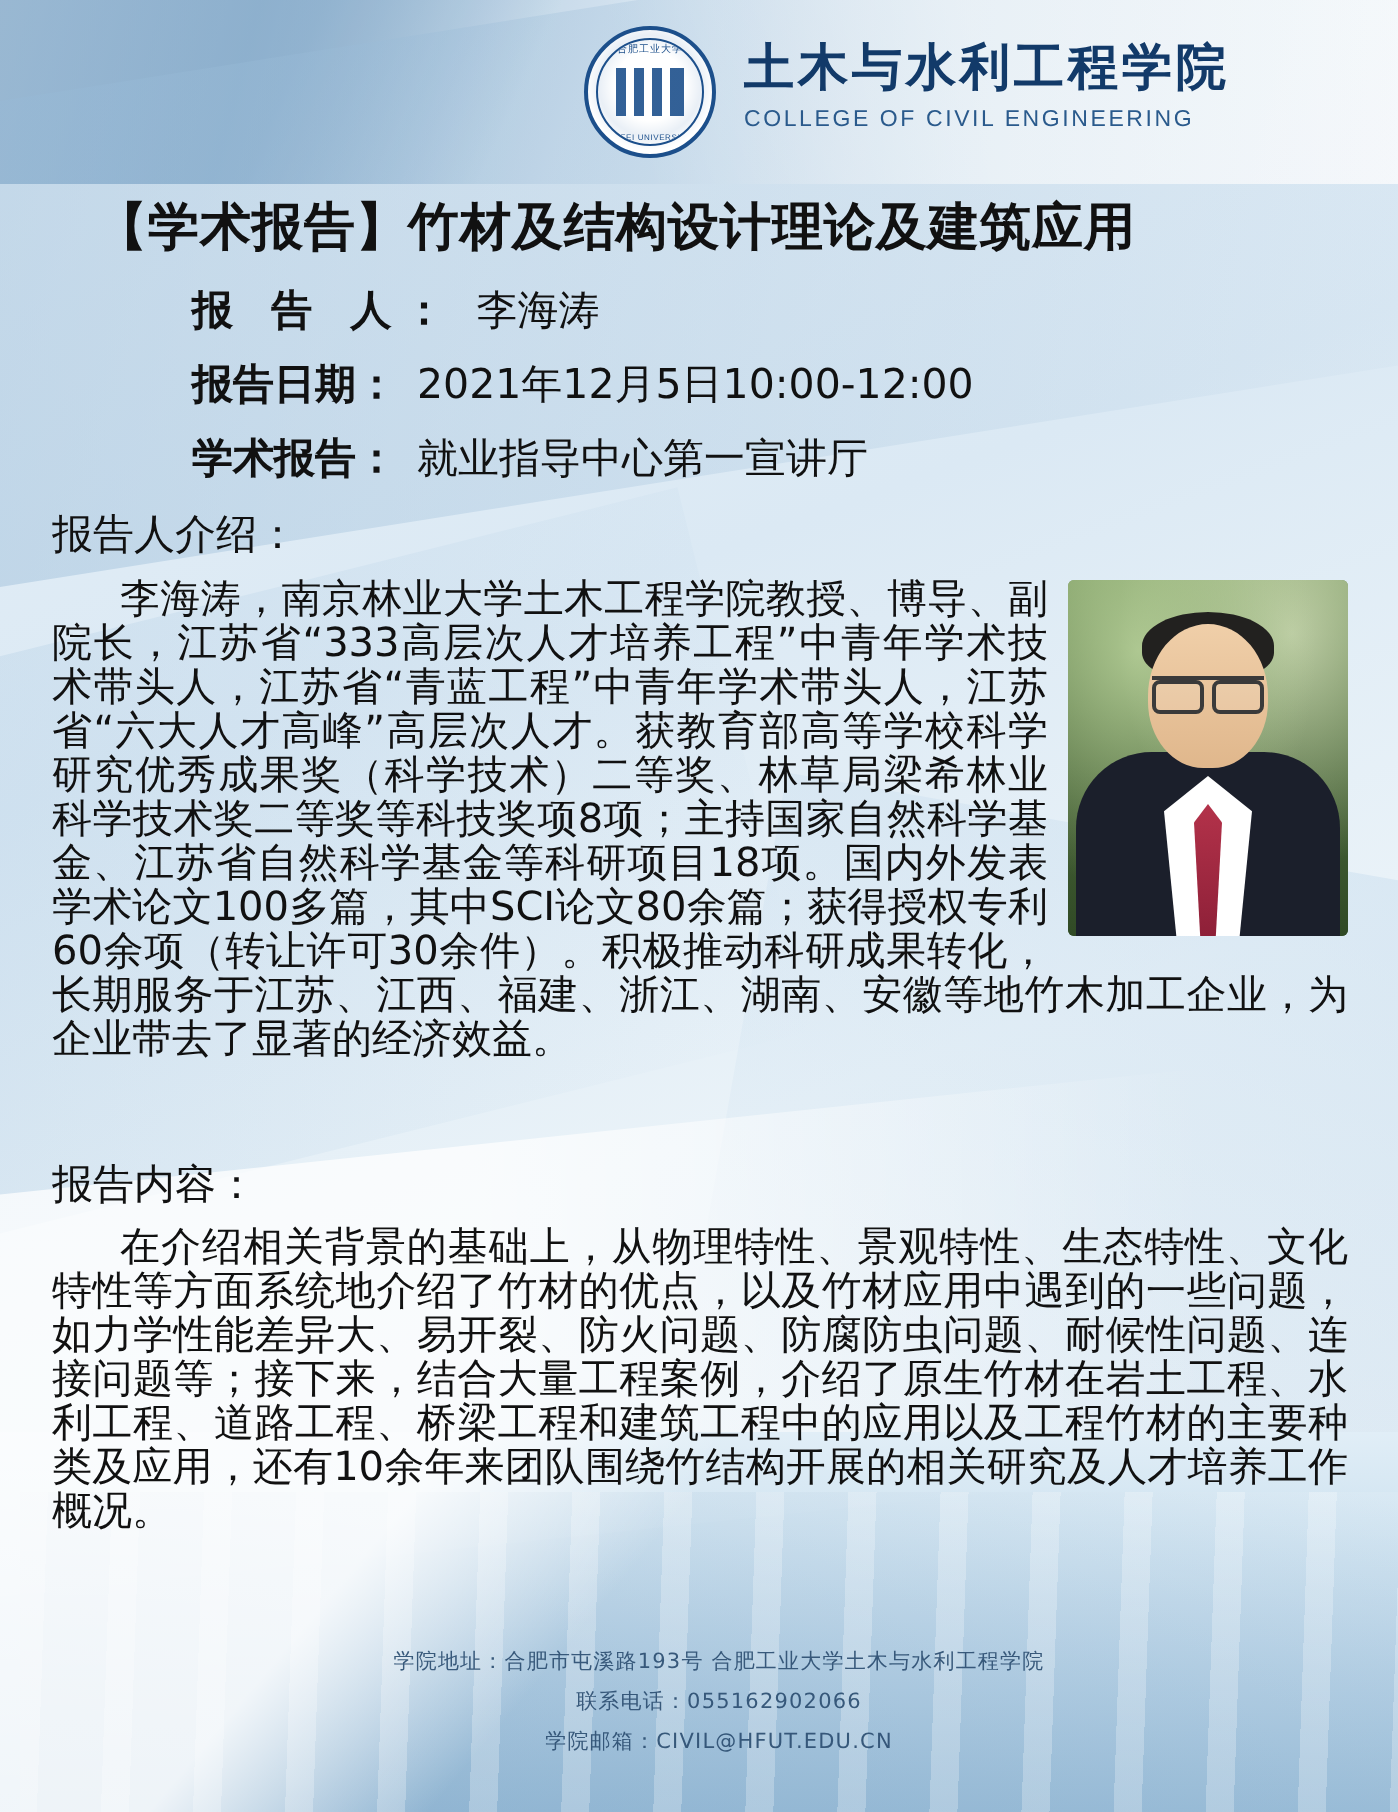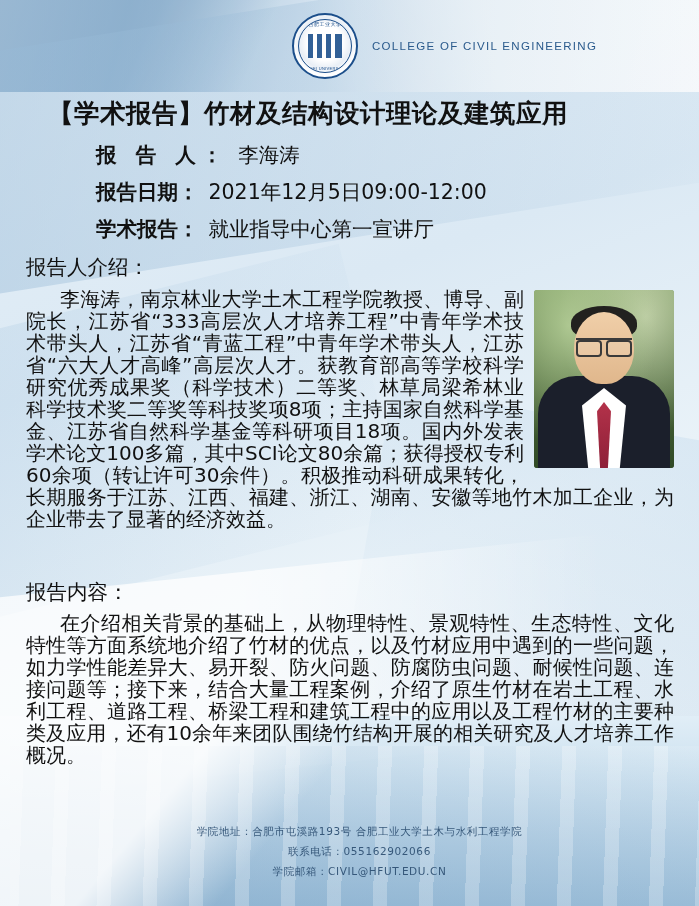--- a/index.html
+++ b/index.html
@@ -331,34 +331,35 @@
 
   <div class="header">
     <div class="logo">
       <div class="inner">
         <div class="ring-text">合肥工业大学</div>
         <div class="shield"></div>
         <div class="ring-text-b">HEFEI UNIVERSITY</div>
       </div>
     </div>
     <div class="org">
+      <div class="org-cn">土木与水利工程学院</div>
       <div class="org-en">COLLEGE OF CIVIL ENGINEERING</div>
     </div>
   </div>
 
   <div class="title">【学术报告】竹材及结构设计理论及建筑应用</div>
 
   <div class="meta">
     <div class="meta-row sp">
       <span class="meta-label">报 告 人：</span>
       <span class="meta-value">李海涛</span>
     </div>
     <div class="meta-row">
       <span class="meta-label">报告日期：</span>
-      <span class="meta-value">2021年12月5日09:00-12:00</span>
+      <span class="meta-value">2021年12月5日10:00-12:00</span>
     </div>
     <div class="meta-row">
       <span class="meta-label">学术报告：</span>
       <span class="meta-value">就业指导中心第一宣讲厅</span>
     </div>
   </div>
 
   <div class="section-head" id="speaker-head">报告人介绍：</div>
   <div class="para" id="speaker-bio">
     <span class="portrait">

